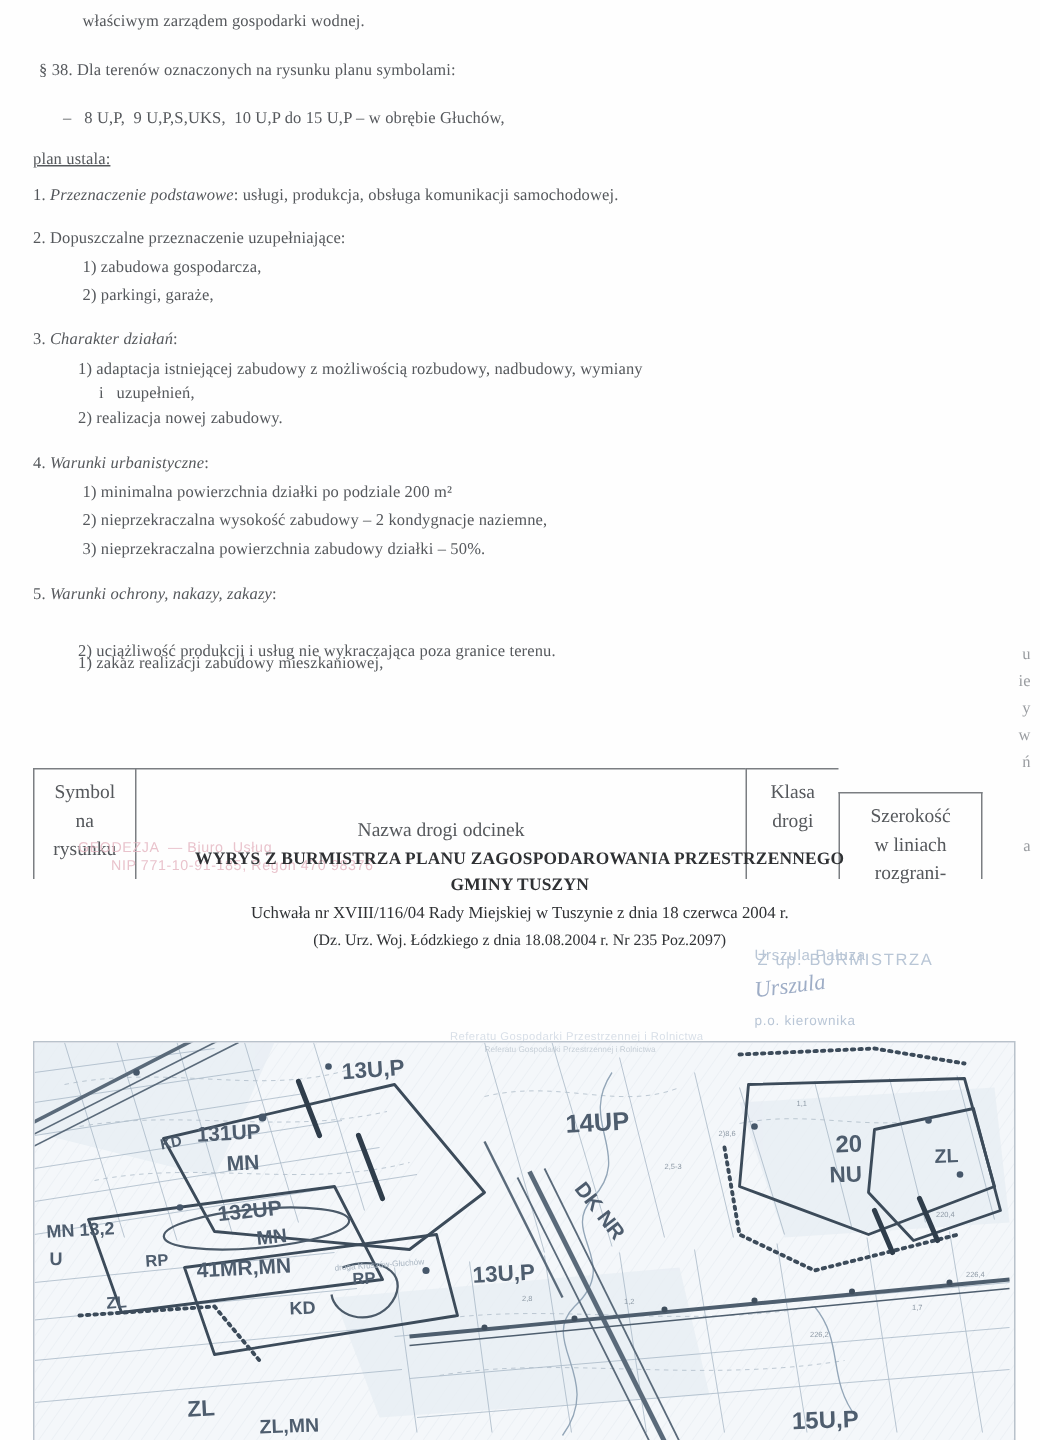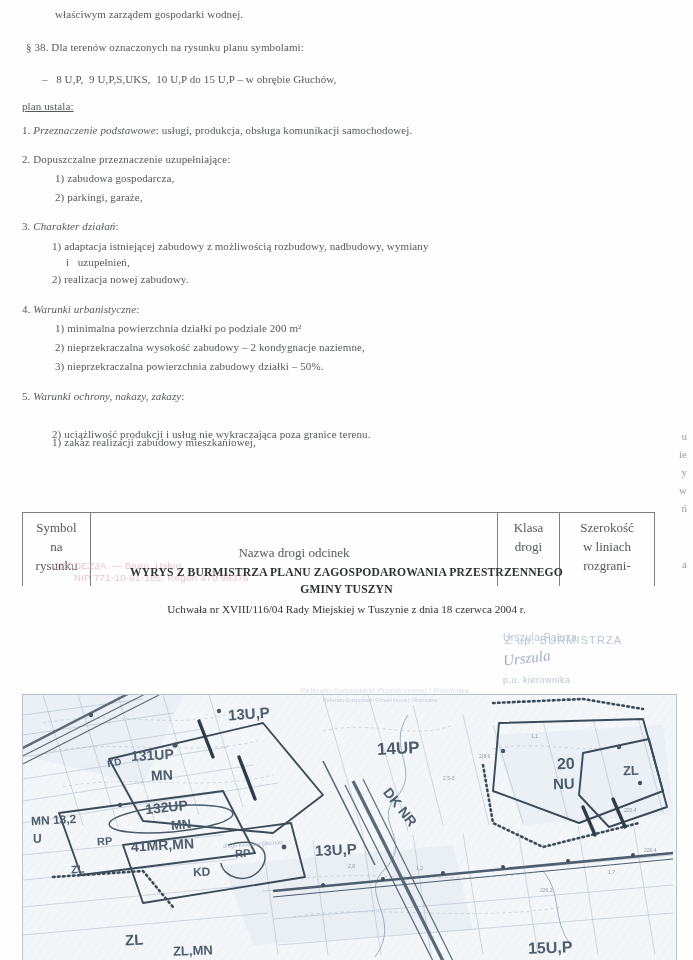--- a/index.html
+++ b/index.html
@@ -18,21 +18,21 @@
   .ital{font-style:italic;}
   .und{text-decoration:underline;}
 
   
   .bleed{position:absolute;right:6px;font-size:11px;color:#9a9da1;font-family:"Liberation Serif",serif;}
 
   
   .tbl{position:absolute;left:22px;top:512px;width:633px;height:74px;}
   .tbl .cell{position:absolute;top:0;bottom:0;box-sizing:border-box;
              border-left:1.1px solid #7b7e82;border-top:1.1px solid #7b7e82;}
-  .tbl .rt{border-right:1.1px solid #7b7e82;}
+  .tbl .rt{border-right:1.1px solid #7b7e82;margin-top:16px;}
   .thtext{position:absolute;left:0;right:0;text-align:center;font-size:13px;color:#55585c;line-height:1.32;}
 
   
   .ovl{position:absolute;left:0;right:0;text-align:center;color:#2f3134;}
   .ovl-t1{font-weight:bold;font-size:11.6px;letter-spacing:.15px;}
   .ovl-t2{font-weight:bold;font-size:11.6px;letter-spacing:.15px;}
   .ovl-t3{font-size:11.2px;}
   .ovl-t4{font-size:10.6px;}
 
   
@@ -114,20 +114,21 @@
       <div class="thtext" style="top:44px;">rozgrani-</div>
     </div>
   </div>
 
   <div class="stamp-pink" style="left:52px;top:560px;">GEODEZJA  — Biuro  Usług</div>
   <div class="stamp-pink" style="left:26px;top:572px;padding-left:48px;">NIP 771-10-91-185, Regon 470 98376</div>
 
   <div class="ovl ovl-t1" style="top:566px;">WYRYS Z BURMISTRZA PLANU ZAGOSPODAROWANIA PRZESTRZENNEGO</div>
   <div class="ovl ovl-t2" style="top:583px;">GMINY TUSZYN</div>
   <div class="ovl ovl-t3" style="top:603px;">Uchwała nr XVIII/116/04 Rady Miejskiej w Tuszynie z dnia 18 czerwca 2004 r.</div>
+  <div class="ovl ovl-t4" style="top:622px;">(Dz. Urz. Woj. Łódzkiego z dnia 18.08.2004 r. Nr 235 Poz.2097)</div>
 
   <div class="stamp-blue" style="left:505px;top:634px;font-size:11px;">Z up. BURMISTRZA</div>
   <div class="sig" style="left:503px;top:650px;">Urszula</div>
   <div class="stamp-blue" style="left:503px;top:632px;font-size:10px;letter-spacing:.5px;">Urszula Pałuza</div>
   <div class="stamp-blue" style="left:503px;top:675px;font-size:9px;letter-spacing:.5px;">p.o. kierownika</div>
   <div class="stamp-blue" style="left:300px;top:686px;font-size:7.5px;letter-spacing:.3px;opacity:.55;">Referatu Gospodarki Przestrzennej i Rolnictwa</div>
 
   <div class="map">
 
     <svg width="653" height="266" viewBox="0 0 653 266">

